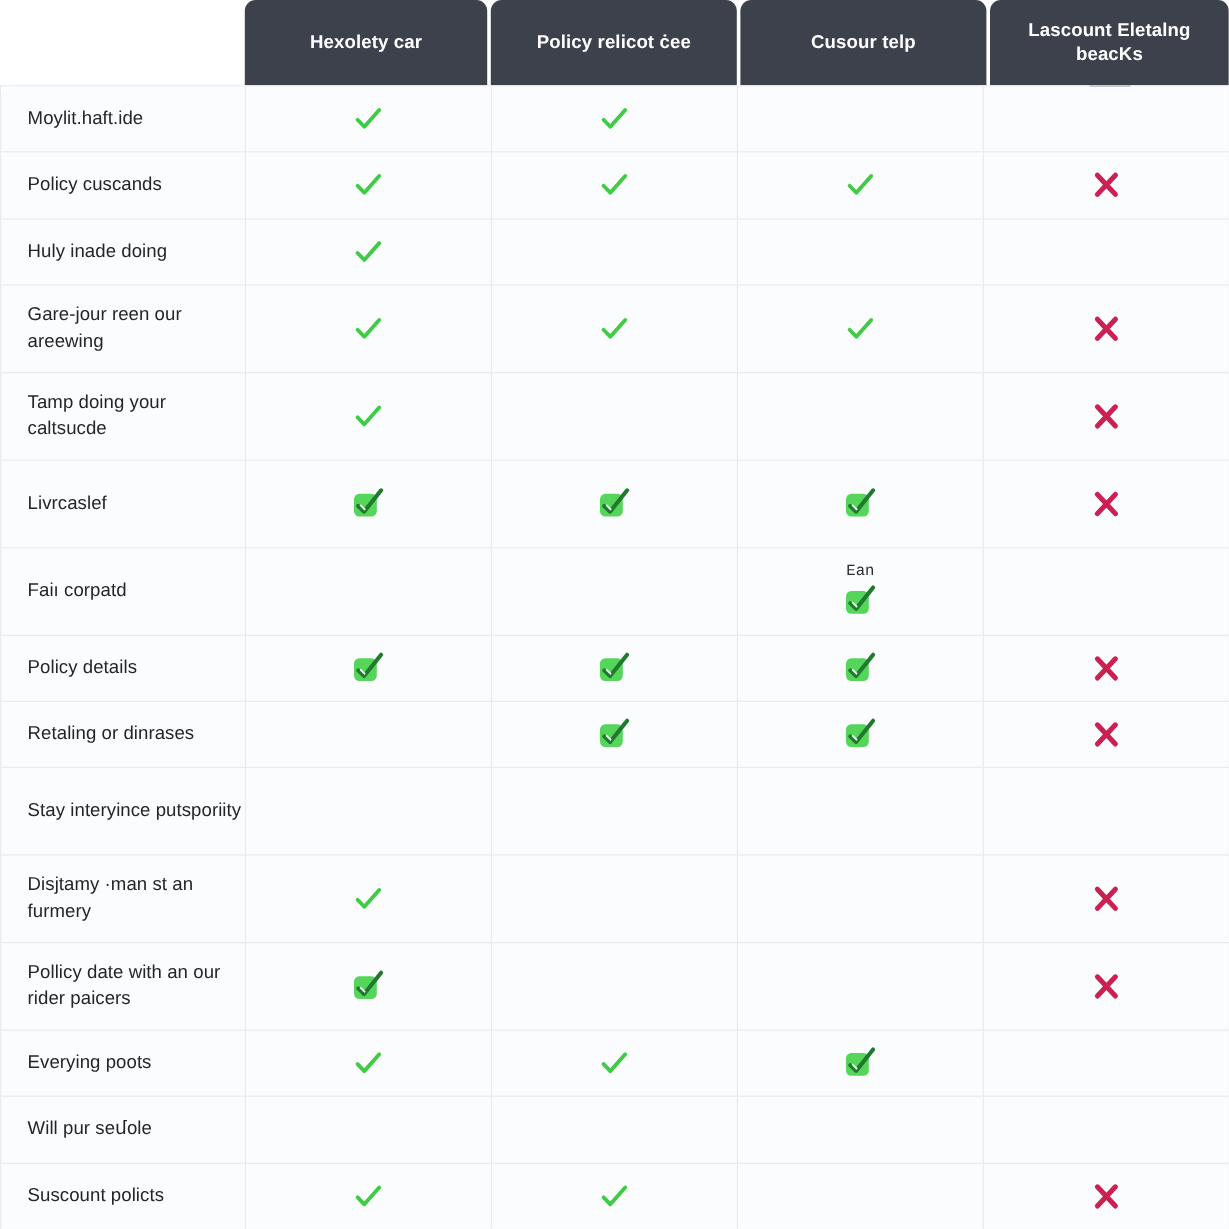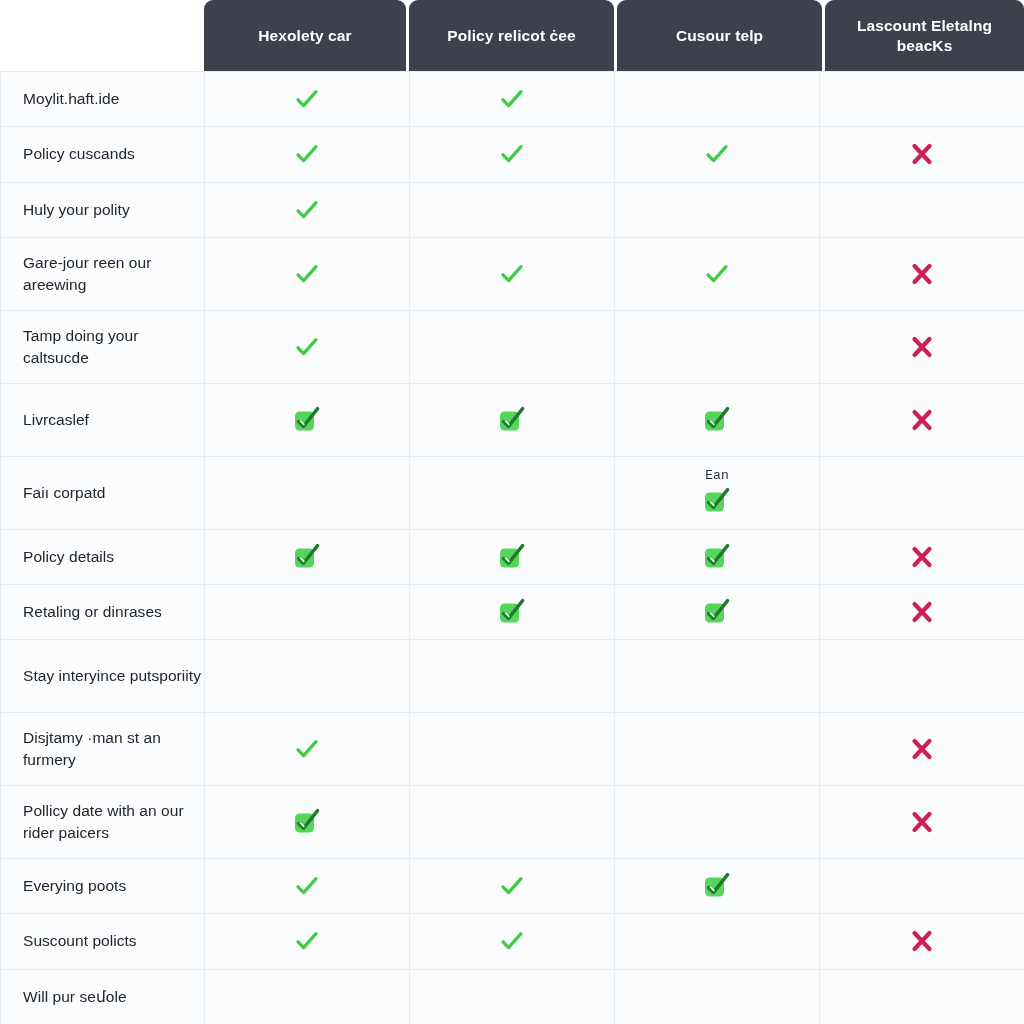--- a/index.html
+++ b/index.html
@@ -228,21 +228,21 @@
             <div class="cellwrap">
               <span class="icon icon-cross">
                 <svg viewBox="0 0 26 26">
                   <path d="M5.5 5 L20.5 21 M20.5 5 L5.5 21" fill="none" stroke="#cc1f52" stroke-width="4.2" stroke-linecap="round"></path>
                 </svg>
               </span>
             </div>
           </td>
         </tr>
         <tr style="height: 55.2784px;">
-          <td class="label-cell">Ηuly your polity</td>
+          <td class="label-cell">Ηuly inade doing</td>
           <td class="mark-cell w1">
             <div class="cellwrap">
               <span class="icon icon-check">
                 <svg viewBox="0 0 26 26">
                   <path d="M4 13.8 L9.6 19.6 L22 5.6" fill="none" stroke="#3fcb45" stroke-width="3.2" stroke-linecap="round" stroke-linejoin="round"></path>
                 </svg>
               </span>
             </div>
           </td>
           <td class="mark-cell w2">
@@ -608,20 +608,43 @@
               </span>
             </div>
           </td>
           <td class="mark-cell w4">
             <div class="cellwrap">
               <span class="icon-empty"></span>
             </div>
           </td>
         </tr>
         <tr style="height: 55.2784px;">
+          <td class="label-cell">Will pur seմole</td>
+          <td class="mark-cell w1">
+            <div class="cellwrap">
+              <span class="icon-empty"></span>
+            </div>
+          </td>
+          <td class="mark-cell w2">
+            <div class="cellwrap">
+              <span class="icon-empty"></span>
+            </div>
+          </td>
+          <td class="mark-cell w3">
+            <div class="cellwrap">
+              <span class="icon-empty"></span>
+            </div>
+          </td>
+          <td class="mark-cell w4">
+            <div class="cellwrap">
+              <span class="icon-empty"></span>
+            </div>
+          </td>
+        </tr>
+        <tr style="height: 55.2784px;">
           <td class="label-cell">Suscount policts</td>
           <td class="mark-cell w1">
             <div class="cellwrap">
               <span class="icon icon-check">
                 <svg viewBox="0 0 26 26">
                   <path d="M4 13.8 L9.6 19.6 L22 5.6" fill="none" stroke="#3fcb45" stroke-width="3.2" stroke-linecap="round" stroke-linejoin="round"></path>
                 </svg>
               </span>
             </div>
           </td>
@@ -639,42 +662,19 @@
               <span class="icon-empty"></span>
             </div>
           </td>
           <td class="mark-cell w4">
             <div class="cellwrap">
               <span class="icon icon-cross">
                 <svg viewBox="0 0 26 26">
                   <path d="M5.5 5 L20.5 21 M20.5 5 L5.5 21" fill="none" stroke="#cc1f52" stroke-width="4.2" stroke-linecap="round"></path>
                 </svg>
               </span>
-            </div>
-          </td>
-        </tr>
-        <tr style="height: 55.2784px;">
-          <td class="label-cell">Will pur seմole</td>
-          <td class="mark-cell w1">
-            <div class="cellwrap">
-              <span class="icon-empty"></span>
-            </div>
-          </td>
-          <td class="mark-cell w2">
-            <div class="cellwrap">
-              <span class="icon-empty"></span>
-            </div>
-          </td>
-          <td class="mark-cell w3">
-            <div class="cellwrap">
-              <span class="icon-empty"></span>
-            </div>
-          </td>
-          <td class="mark-cell w4">
-            <div class="cellwrap">
-              <span class="icon-empty"></span>
             </div>
           </td>
         </tr>
       </tbody>
   </table>
 
 </div>
 
 </body></html>

